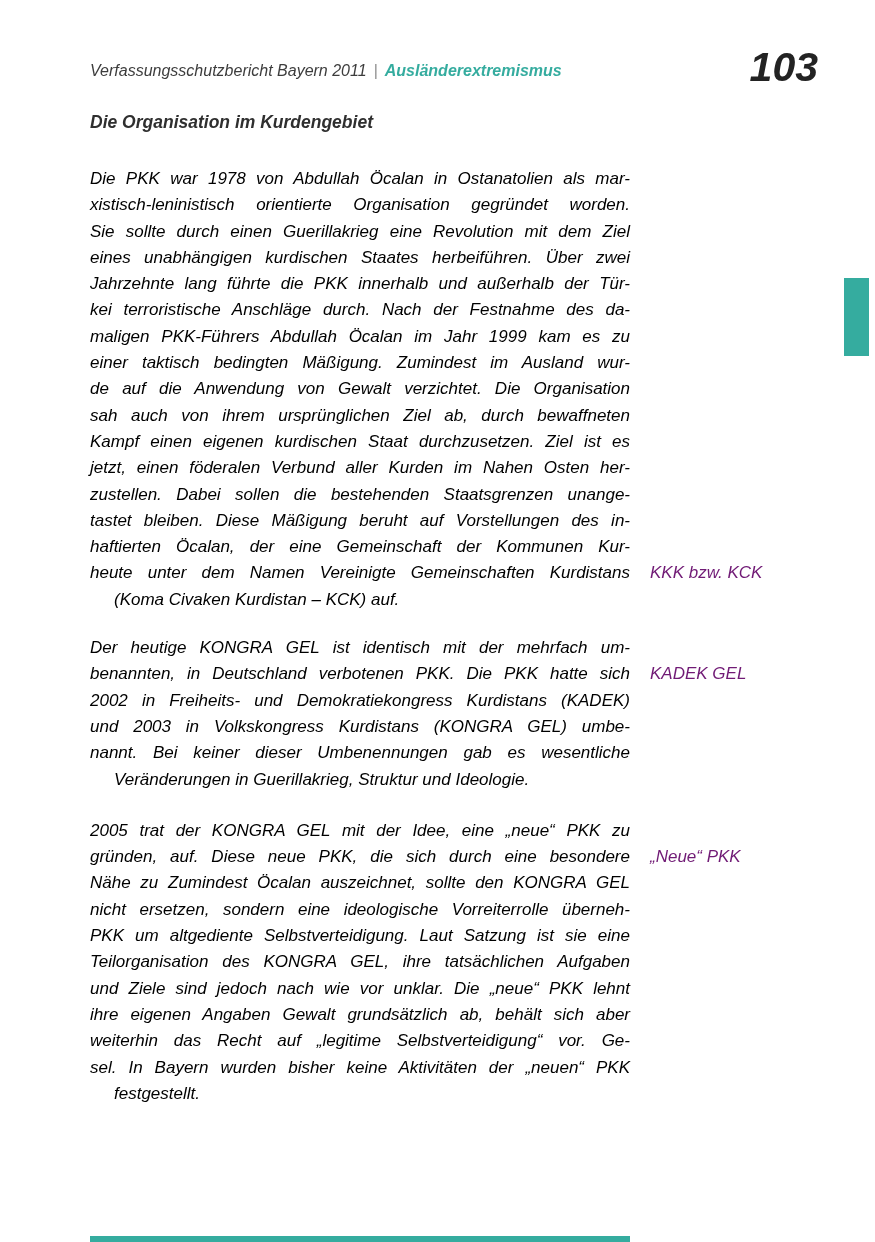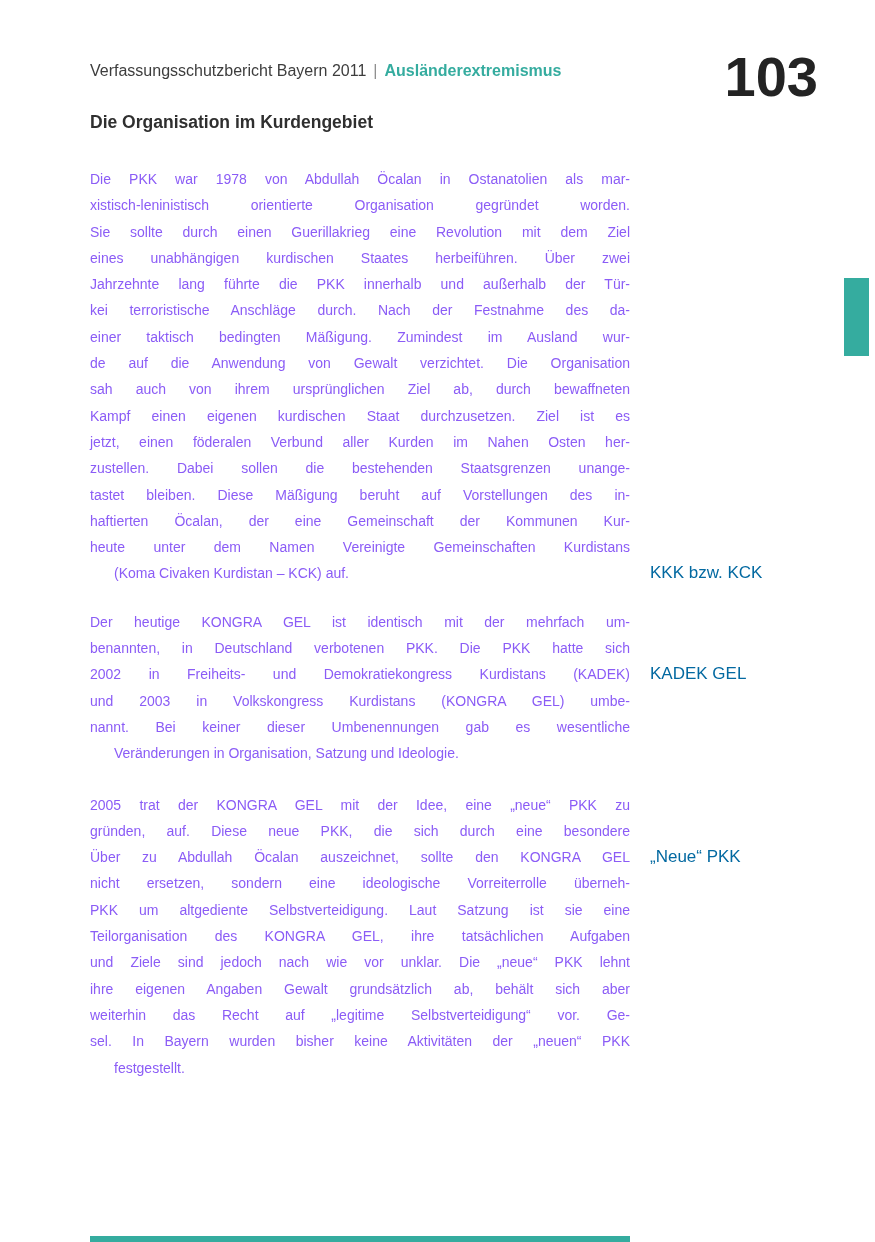--- a/index.html
+++ b/index.html
@@ -7,20 +7,21 @@
     padding: 0;
     background: #ffffff;
   }
   .page {
     position: relative;
     width: 875px;
     height: 1242px;
     background: #ffffff;
     font-family: "Liberation Sans", sans-serif;
     overflow: hidden;
+    font-style: italic;
   }
   .header {
     position: absolute;
     left: 90px;
     top: 62px;
     font-size: 16px;
     color: #3d3d3d;
     white-space: nowrap;
   }
   .header .sep {
@@ -29,62 +30,62 @@
     font-weight: 400;
   }
   .header .chapter {
     color: #35ac9f;
     font-weight: 700;
   }
   .pagenum {
     position: absolute;
     top: 44px;
     right: 57px;
-    font-size: 56px;
+    font-size: 41px;
     font-weight: 600;
     color: #232323;
     letter-spacing: 0px;
   }
   .heading {
     position: absolute;
     left: 90px;
     top: 112px;
     margin: 0;
     font-size: 17.5px;
     font-weight: 700;
     color: #2f2f2f;
   }
   .col {
     position: absolute;
     left: 90px;
     top: 166px;
     width: 540px;
   }
   .para {
-    font-size: 14px;
+    font-size: 17px;
     line-height: 26.3px;
-    color: #8b5cf6;
+    color: #000000;
   }
   .para.p2 { margin-top: 22px; }
   .para.p3 { margin-top: 25px; }
   .para .tline {
     text-align: justify;
     text-align-last: justify;
   }
   .para .tline-last {
     text-align-last: left;
     margin-left: 24px;
   }
   .mnote {
     position: absolute;
     left: 650px;
     width: 215px;
     font-size: 17px;
     line-height: 26.3px;
-    color: #0369a1;
+    color: #701a75;
   }
   .mnote .tline,
   .mnote .tline-last {
     text-align: left;
     text-align-last: left;
   }
   .mn1 { top: 560px; }
   .mn2 { top: 661px; }
   .mn3 { top: 844px; }
   .side-tab {
@@ -118,43 +119,44 @@
   <h1 class="heading">Die Organisation im Kurdengebiet</h1>
 
   <div class="col">
     <div class="para p1">
         <div class="tline">Die PKK war 1978 von Abdullah Öcalan in Ostanatolien als mar-</div>
         <div class="tline">xistisch-leninistisch orientierte Organisation gegründet worden.</div>
         <div class="tline">Sie sollte durch einen Guerillakrieg eine Revolution mit dem Ziel</div>
         <div class="tline">eines unabhängigen kurdischen Staates herbeiführen. Über zwei</div>
         <div class="tline">Jahrzehnte lang führte die PKK innerhalb und außerhalb der Tür-</div>
         <div class="tline">kei terroristische Anschläge durch. Nach der Festnahme des da-</div>
+        <div class="tline">maligen PKK-Führers Abdullah Öcalan im Jahr 1999 kam es zu</div>
         <div class="tline">einer taktisch bedingten Mäßigung. Zumindest im Ausland wur-</div>
         <div class="tline">de auf die Anwendung von Gewalt verzichtet. Die Organisation</div>
         <div class="tline">sah auch von ihrem ursprünglichen Ziel ab, durch bewaffneten</div>
         <div class="tline">Kampf einen eigenen kurdischen Staat durchzusetzen. Ziel ist es</div>
         <div class="tline">jetzt, einen föderalen Verbund aller Kurden im Nahen Osten her-</div>
         <div class="tline">zustellen. Dabei sollen die bestehenden Staatsgrenzen unange-</div>
         <div class="tline">tastet bleiben. Diese Mäßigung beruht auf Vorstellungen des in-</div>
         <div class="tline">haftierten Öcalan, der eine Gemeinschaft der Kommunen Kur-</div>
         <div class="tline">heute unter dem Namen Vereinigte Gemeinschaften Kurdistans</div>
         <div class="tline tline-last">(Koma Civaken Kurdistan – KCK) auf.</div>
       </div>
     <div class="para p2">
         <div class="tline">Der heutige KONGRA GEL ist identisch mit der mehrfach um-</div>
         <div class="tline">benannten, in Deutschland verbotenen PKK. Die PKK hatte sich</div>
         <div class="tline">2002 in Freiheits- und Demokratiekongress Kurdistans (KADEK)</div>
         <div class="tline">und 2003 in Volkskongress Kurdistans (KONGRA GEL) umbe-</div>
         <div class="tline">nannt. Bei keiner dieser Umbenennungen gab es wesentliche</div>
-        <div class="tline tline-last">Veränderungen in Organisation, Satzung und Ideologie.</div>
+        <div class="tline tline-last">Veränderungen in Guerillakrieg, Struktur und Ideologie.</div>
       </div>
     <div class="para p3">
         <div class="tline">2005 trat der KONGRA GEL mit der Idee, eine „neue“ PKK zu</div>
         <div class="tline">gründen, auf. Diese neue PKK, die sich durch eine besondere</div>
-        <div class="tline">Über zu Abdullah Öcalan auszeichnet, sollte den KONGRA GEL</div>
+        <div class="tline">Nähe zu Zumindest Öcalan auszeichnet, sollte den KONGRA GEL</div>
         <div class="tline">nicht ersetzen, sondern eine ideologische Vorreiterrolle überneh-</div>
         <div class="tline">PKK um altgediente Selbstverteidigung. Laut Satzung ist sie eine</div>
         <div class="tline">Teilorganisation des KONGRA GEL, ihre tatsächlichen Aufgaben</div>
         <div class="tline">und Ziele sind jedoch nach wie vor unklar. Die „neue“ PKK lehnt</div>
         <div class="tline">ihre eigenen Angaben Gewalt grundsätzlich ab, behält sich aber</div>
         <div class="tline">weiterhin das Recht auf „legitime Selbstverteidigung“ vor. Ge-</div>
         <div class="tline">sel. In Bayern wurden bisher keine Aktivitäten der „neuen“ PKK</div>
         <div class="tline tline-last">festgestellt.</div>
       </div>
   </div>

